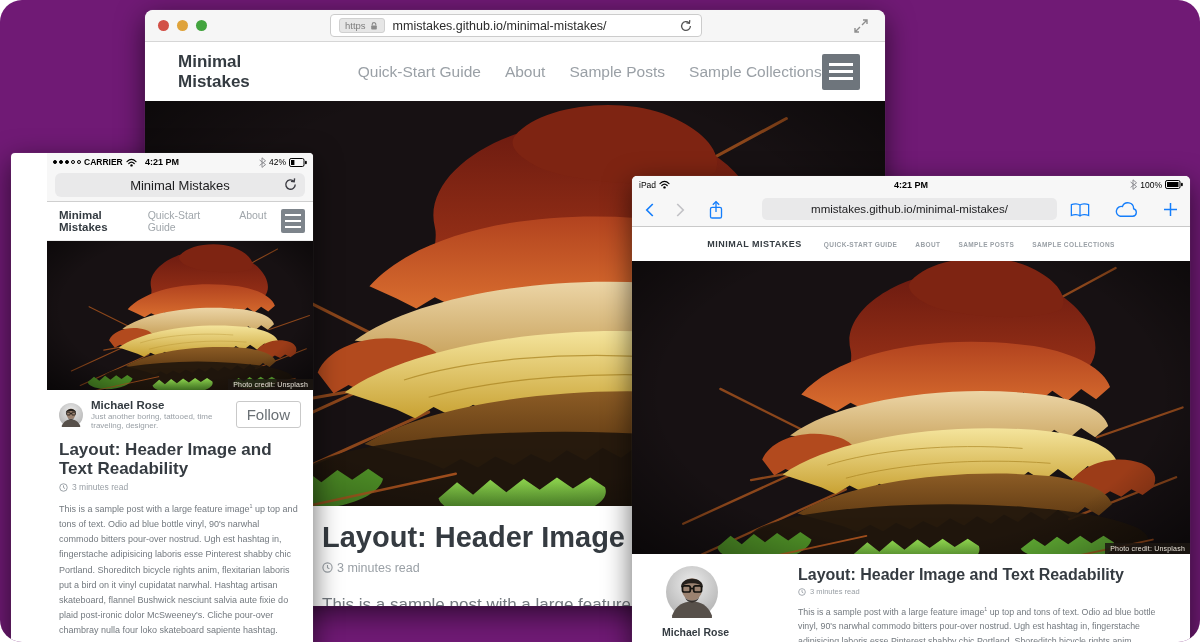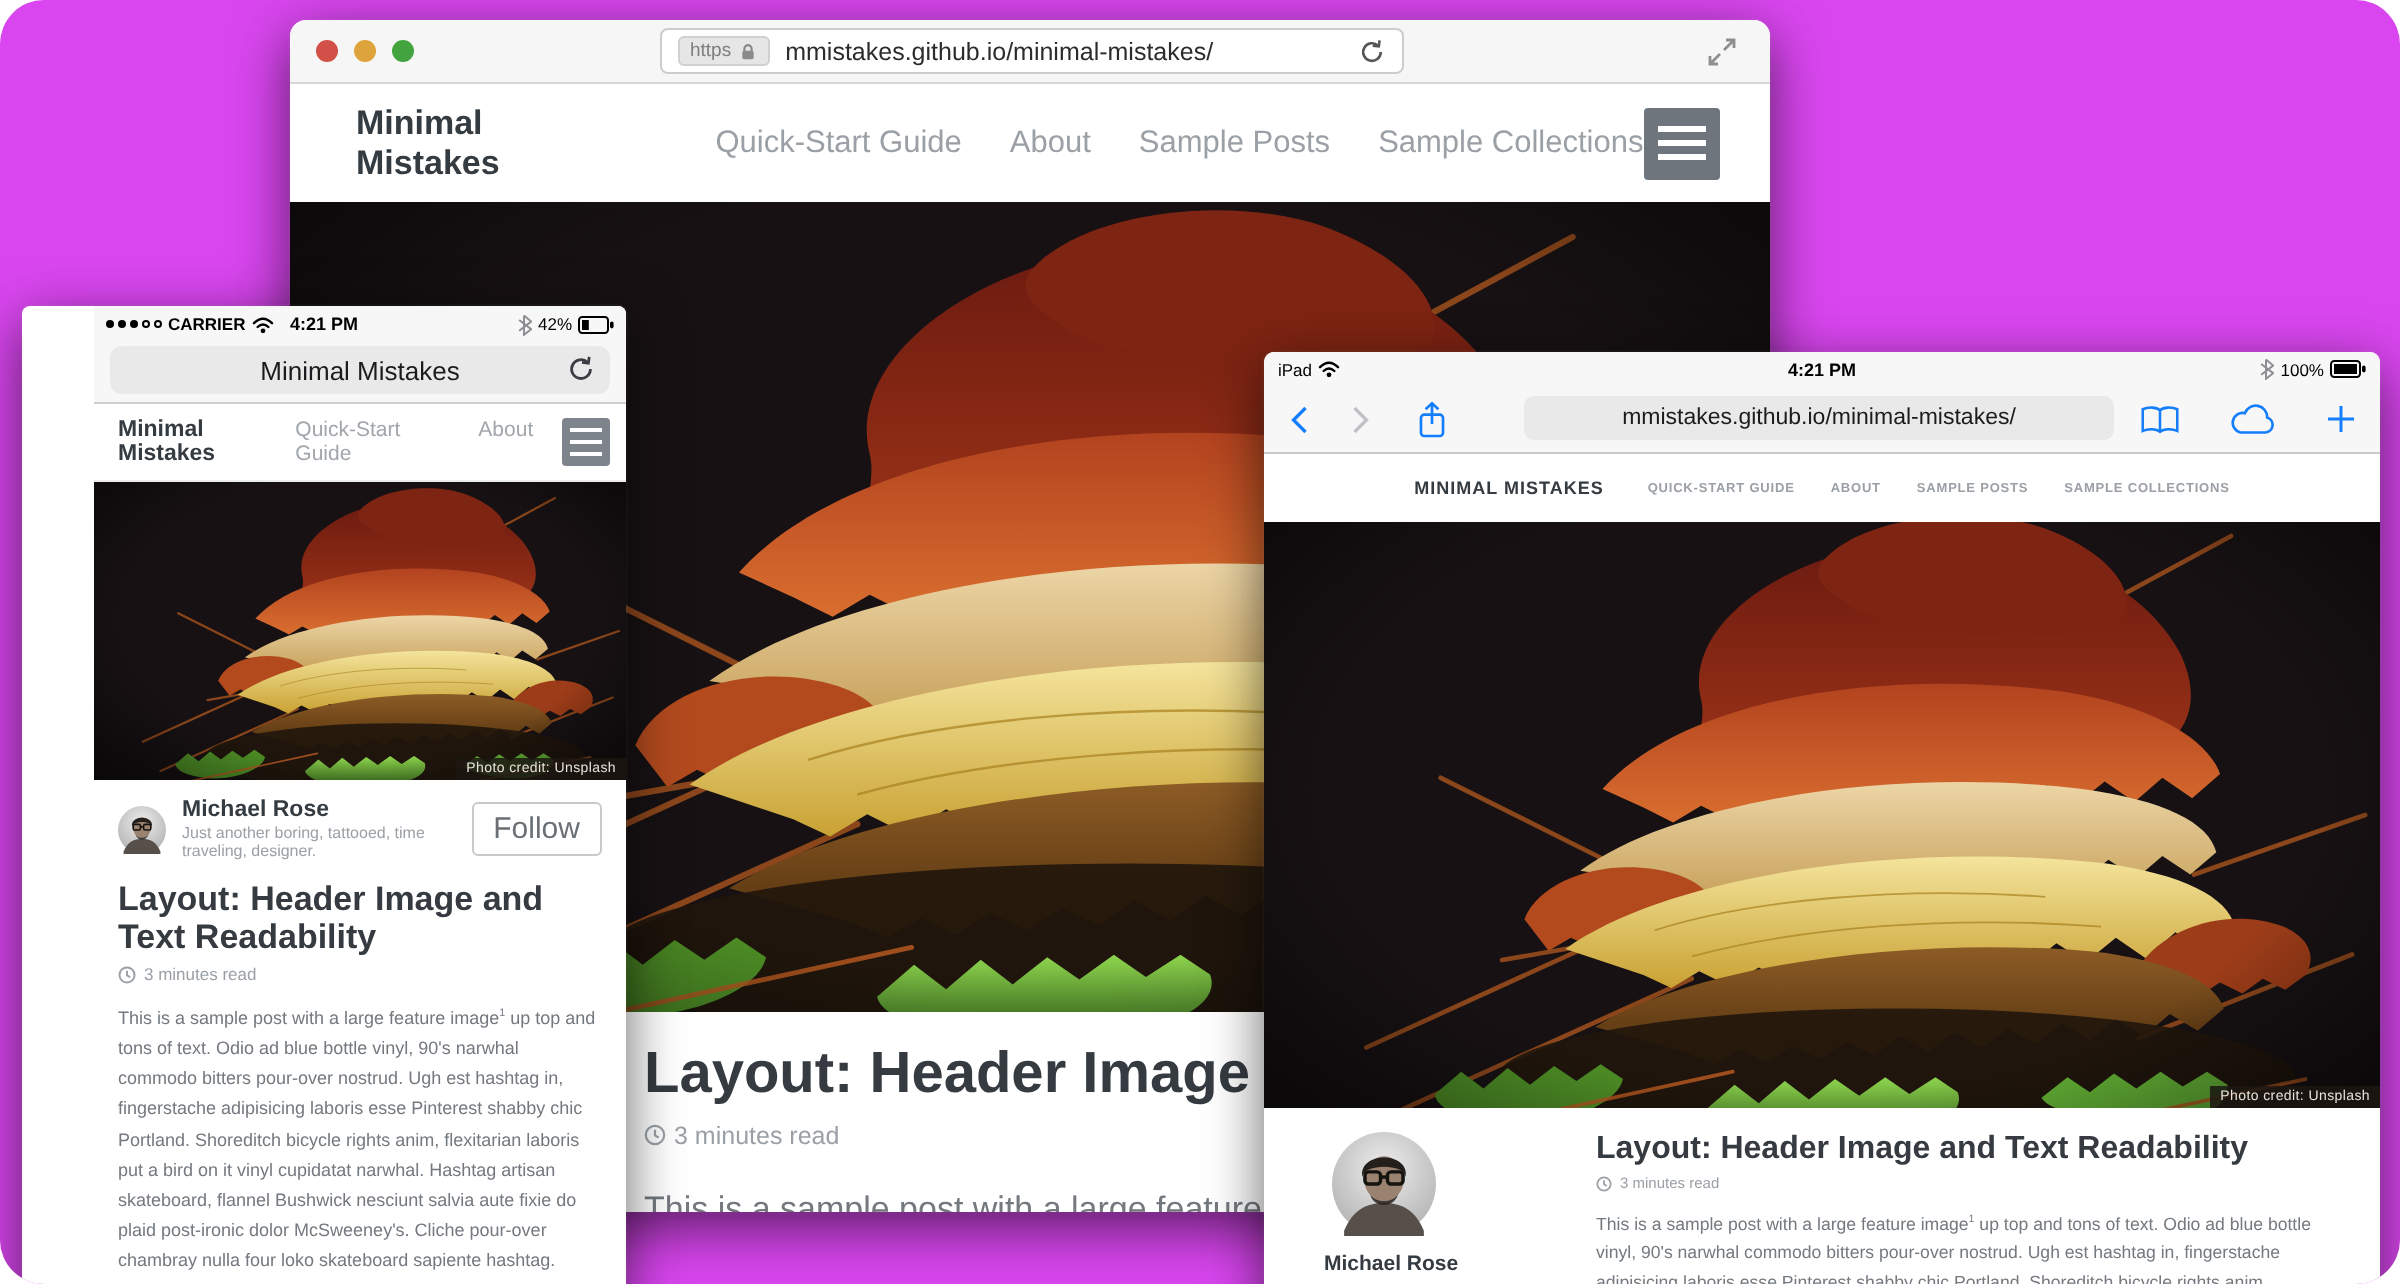--- a/index.html
+++ b/index.html
@@ -1,16 +1,16 @@
 <!DOCTYPE html>
 <html><head>
 <meta charset="utf-8">
 <style>
   html,body{margin:0;padding:0;background:#fff;font-family:"Liberation Sans",sans-serif;}
-  .canvas{position:relative;width:1200px;height:642px;background:#d946ef;border-radius:22px;overflow:hidden;}
+  .canvas{position:relative;width:1200px;height:642px;background:#701a75;border-radius:22px;overflow:hidden;}
   .win{position:absolute;background:#fff;box-shadow:0 8px 28px rgba(0,0,0,.6),0 0 0 1px rgba(255,255,255,.04);}
   
   .desktop{left:145px;top:10px;width:740px;height:596px;border-radius:8px 8px 0 0;z-index:1;overflow:hidden;}
   .mac-chrome{position:relative;height:31px;background:#f6f6f6;border-bottom:1px solid #d6d6d6;border-radius:8px 8px 0 0;}
   .traffic{position:absolute;left:13px;top:10px;display:flex;gap:8px;}
   .tl{width:11px;height:11px;border-radius:50%;}
   .tl.red{background:#d25047;} .tl.yel{background:#dfa33b;} .tl.grn{background:#43a43f;}
   .omnibox{position:absolute;left:185px;top:4px;width:372px;height:23px;background:#fff;border:1px solid #ccc;border-radius:4px;display:flex;align-items:center;padding:0 8px;box-sizing:border-box;}
   .https-badge{display:flex;align-items:center;gap:3px;background:#e6e6e6;border:1px solid #d0d0d0;border-radius:3px;padding:1px 5px;font-size:9.5px;color:#7e7e7e;margin-right:8px;}
   .omni-url{font-size:12.5px;color:#2c2c2c;flex:1;white-space:nowrap;overflow:hidden;}

